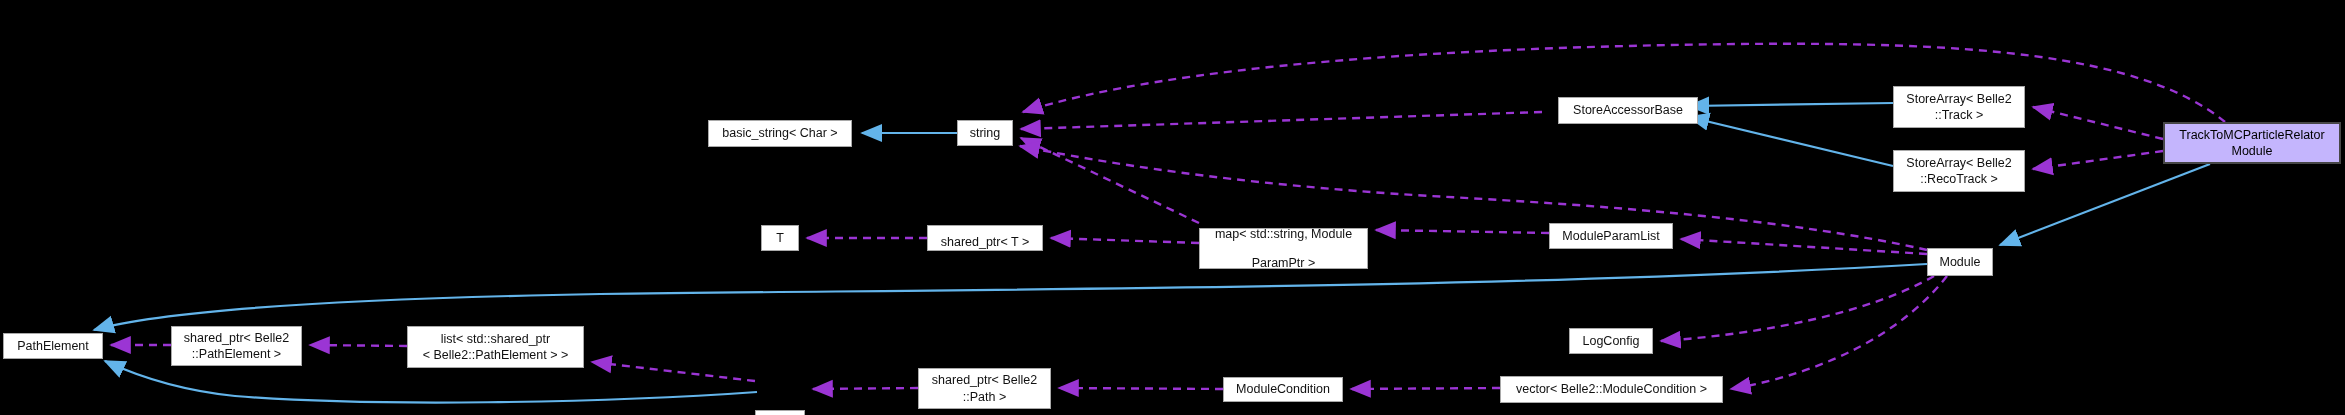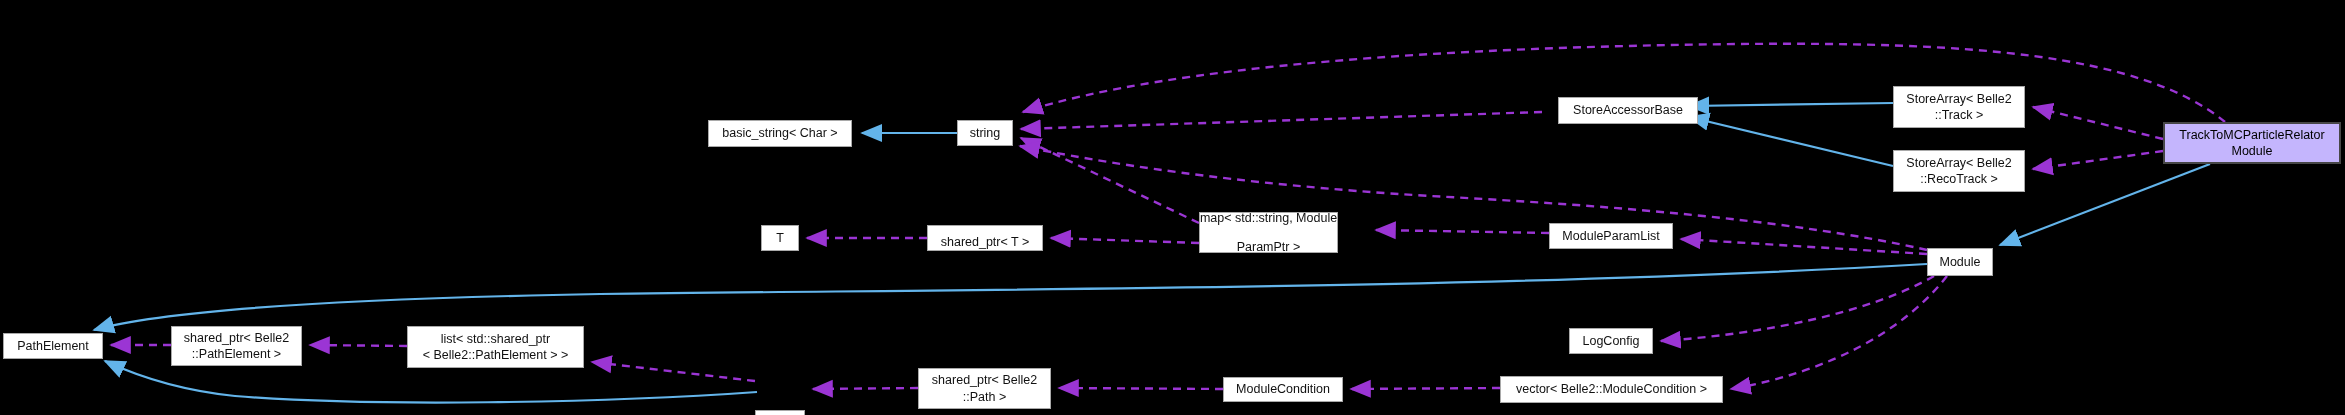--- a/index.html
+++ b/index.html
@@ -92,21 +92,21 @@
       </div>
       <div class="node" style="left: 957px; top: 120px; width: 56px; height: 26px;">
         <span>string</span>
       </div>
       <div class="node" style="left: 761px; top: 225px; width: 38px; height: 26px;">
         <span>T</span>
       </div>
       <div class="node" style="left: 927px; top: 225px; width: 116px; height: 26px; justify-content: flex-end;">
         <span>shared_ptr&lt; T &gt;</span>
       </div>
-      <div class="node" style="left: 1199px; top: 212px; width: 139px; height: 41px; gap: 12px;">
+      <div class="node" style="left: 1199px; top: 228px; width: 169px; height: 41px; gap: 12px;">
         <span>map&lt; std::string, Module</span>
         <span>ParamPtr &gt;</span>
       </div>
       <div class="node" style="left: 755px; top: 378px; width: 50px; height: 24px; margin-top: 32px;">
         <span>Path</span>
       </div>
       <div class="node" style="left: 918px; top: 368px; width: 133px; height: 41px;">
         <span>shared_ptr&lt; Belle2</span>
         <span>::Path &gt;</span>
       </div>

